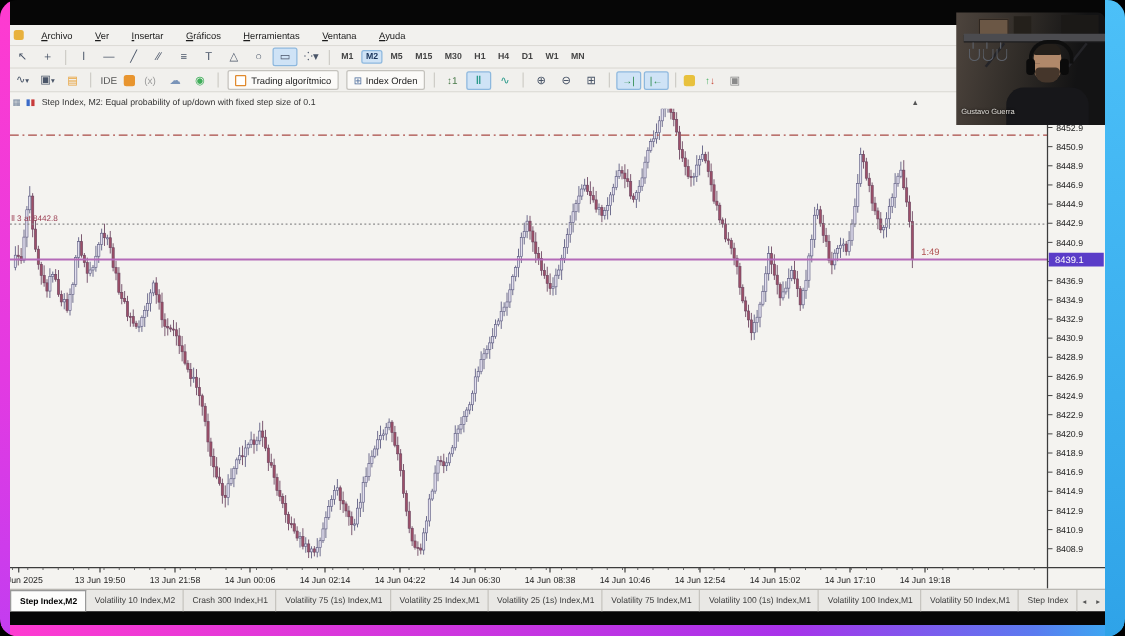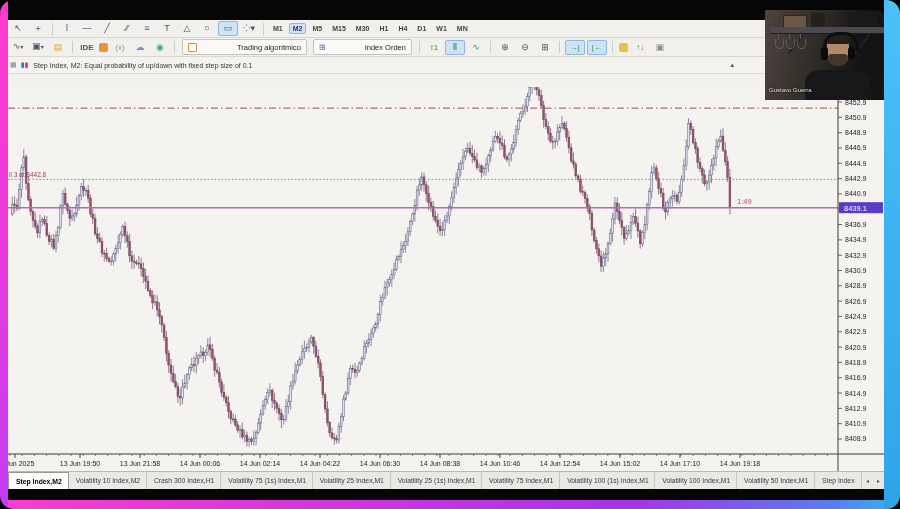--- a/index.html
+++ b/index.html
@@ -24,21 +24,21 @@
   .toolbar{display:flex;align-items:center;background:#f1f0ed;border-bottom:1px solid #d9d7d2;}
   #toolbar1{height:17px;}
   #toolbar2{height:18px;}
   .tsep{width:1px;height:12px;background:#cfcdc8;margin:0 4px;}
   .ticon{min-width:14px;text-align:center;font-size:9px;color:#4a5568;padding:1px 2px;margin:0 1px;line-height:11px;}
   .ticon.small{font-size:8px;}
   .ticon.sel{background:#cfe3f6;border:1px solid #8db8de;border-radius:2px;}
   .tfbtn{font-size:7px;font-weight:bold;color:#444;padding:2px 4px;margin:0 1px;border-radius:2px;}
   .tfbtn.sel{background:#cfe3f6;border:1px solid #8db8de;color:#1a355c;padding:1px 3px;}
   .tbtn{display:flex;align-items:center;font-size:7.5px;color:#222;border:1px solid #c4c2bd;background:#fbfaf8;
-        border-radius:2px;padding:1px 5px;margin:0 3px;height:12px;gap:36px;}
+        border-radius:2px;padding:1px 5px;margin:0 3px;height:12px;}
   .sq-orange{display:inline-block;width:7px;height:7px;border:1.5px solid #e08a2e;border-radius:1px;margin-right:4px;background:#fff;}
   .mini-glyph{font-size:8px;margin-right:3px;color:#4a6a9a;}
   .colchip{display:inline-block;width:9px;height:9px;border-radius:2px;margin:0 2px;}
   .titlebar{height:16px;display:flex;align-items:center;background:#f4f3f0;border-bottom:1px solid #dedcd7;
             font-size:7px;color:#333;}
   .titlebar .ci{font-size:7px;margin:0 2px;}
   .title-right{margin-left:auto;margin-right:150px;color:#555;font-size:7px;}
   
   #chart-svg{position:absolute;left:0px;top:67px;width:876px;height:384px;display:block;}
   
@@ -68,20 +68,30 @@
   .wc-name{position:absolute;left:4px;bottom:7px;font-size:6px;color:#e0ddd8;text-shadow:0 0 2px #000;}
 </style>
 </head>
 <body>
 
 <div id="stage">
   <div class="strip-top"></div>
   <div class="strip-bot"></div>
 
   <div id="app">
+    <div class="menubar" id="menubar">
+      <span class="appicon"></span>
+    <span class="menu-item">Archivo</span>
+        <span class="menu-item">Ver</span>
+        <span class="menu-item">Insertar</span>
+        <span class="menu-item">Gráficos</span>
+        <span class="menu-item">Herramientas</span>
+        <span class="menu-item">Ventana</span>
+        <span class="menu-item">Ayuda</span>
+      </div>
 
     <div class="toolbar" id="toolbar1">
         <span class="ticon">↖</span>
         <span class="ticon">＋</span>
         <span class="tsep"></span>
         <span class="ticon">ǀ</span>
         <span class="ticon">—</span>
         <span class="ticon">╱</span>
         <span class="ticon">⁄⁄</span>
         <span class="ticon">≡</span>
@@ -101,21 +111,21 @@
         <span class="tfbtn">D1</span>
         <span class="tfbtn">W1</span>
         <span class="tfbtn">MN</span>
       </div>
 
     <div class="toolbar" id="toolbar2">
       <span class="ticon">∿<span style="font-size:6px;">▾</span></span>
       <span class="ticon">▣<span style="font-size:6px;">▾</span></span>
       <span class="ticon" style="color:#e8a33d;">▤</span>
       <span class="tsep"></span>
-      <span class="ticon small" style="color:#555;font-weight:bold;">IDE</span>
+      <span class="ticon small" style="color:#555;font-weight:normal;">IDE</span>
       <span class="colchip" style="background:#e8952f;"></span>
       <span class="ticon small" style="color:#9a9a9a;">(x)</span>
       <span class="ticon" style="color:#7a94b8;">☁</span>
       <span class="ticon" style="color:#3fae5a;">◉</span>
       <span class="tsep"></span>
       <span class="tbtn">
         <span class="sq-orange"></span>
         <span>Trading algorítmico</span>
       </span>
       <span class="tbtn">

